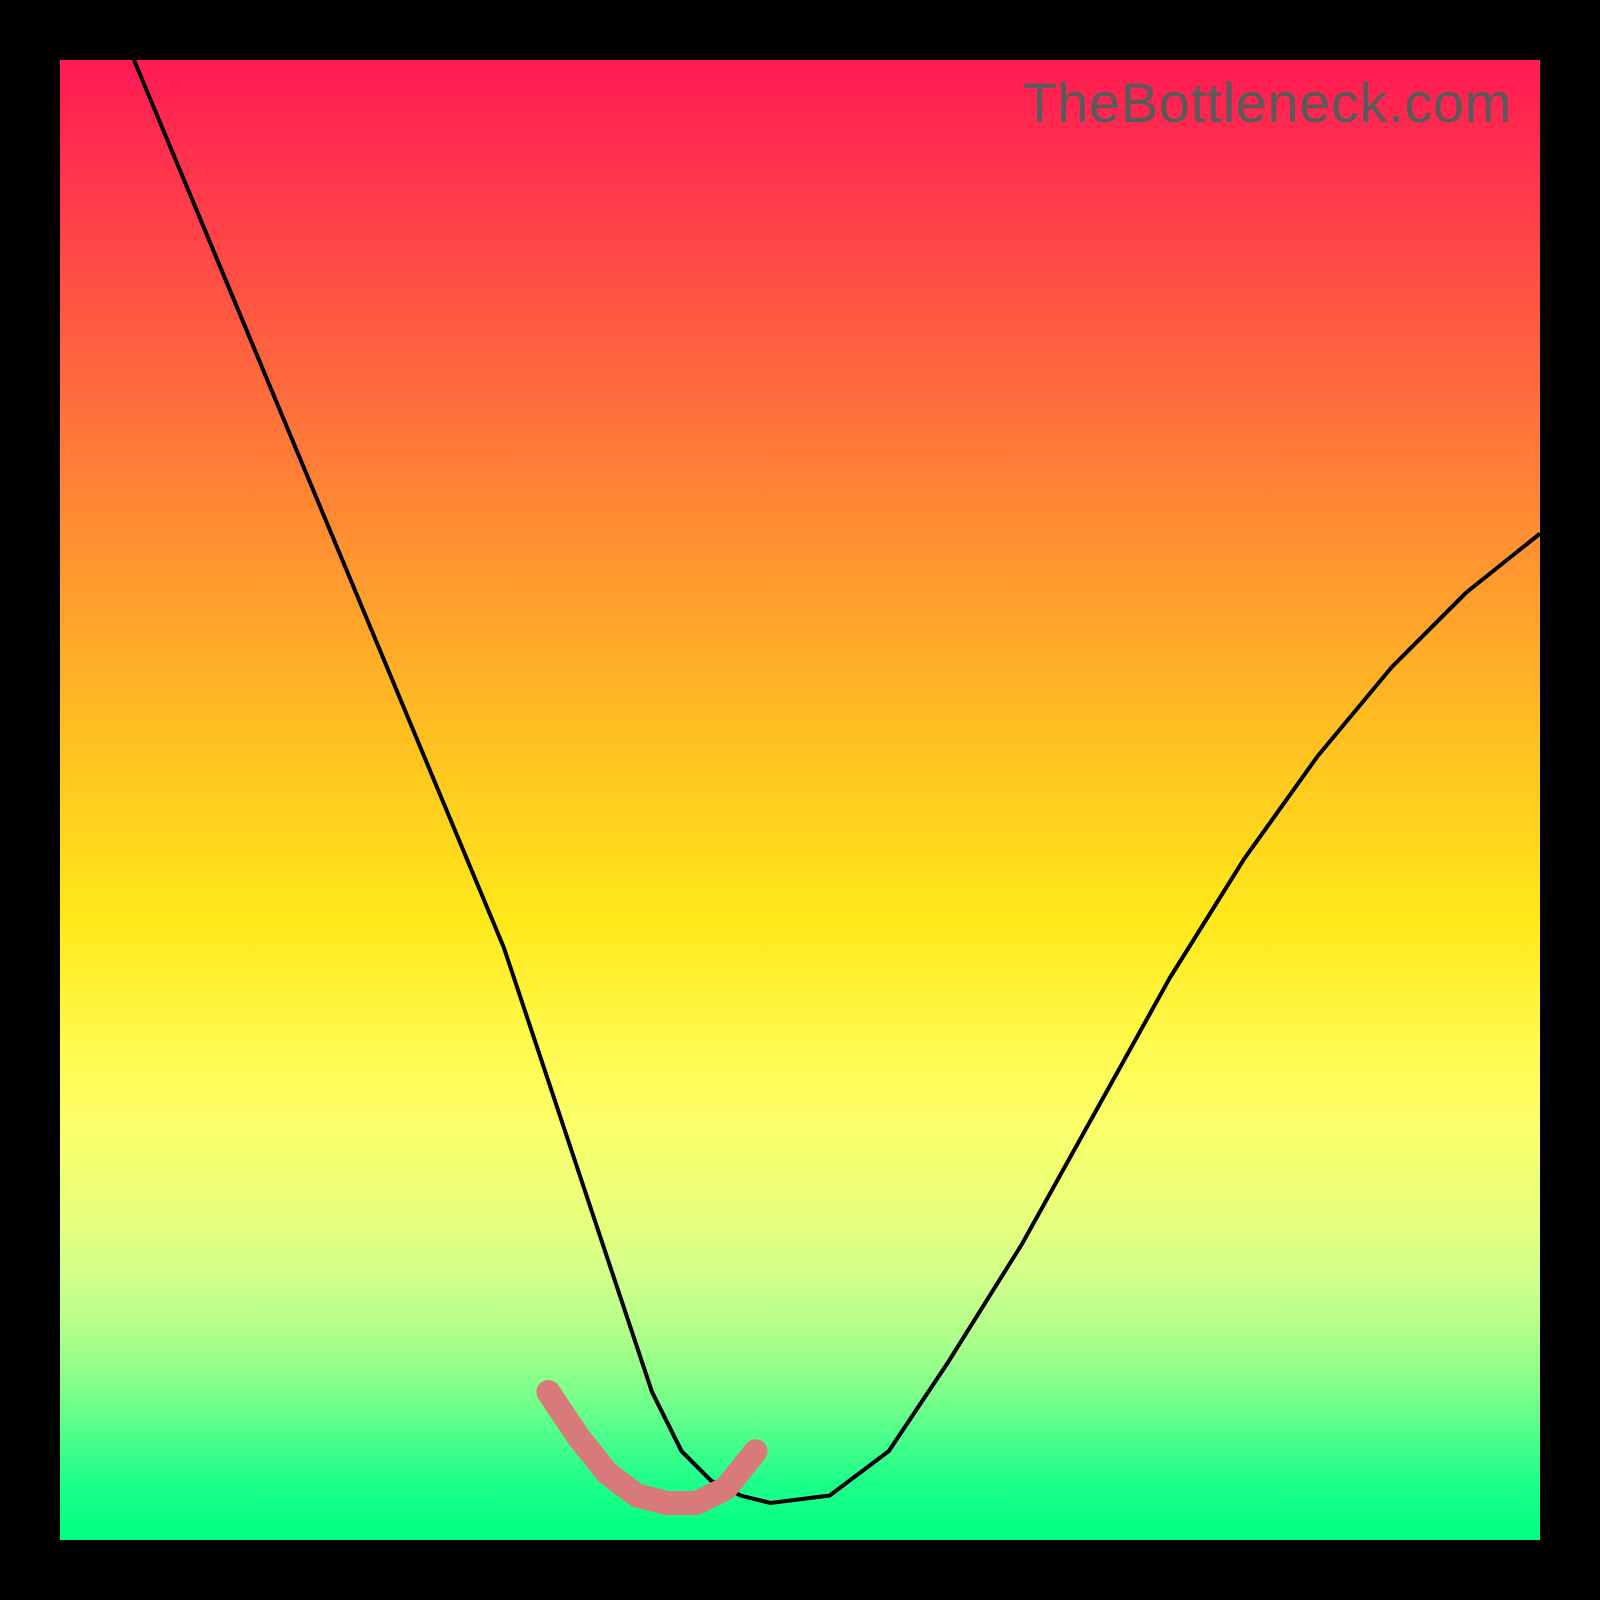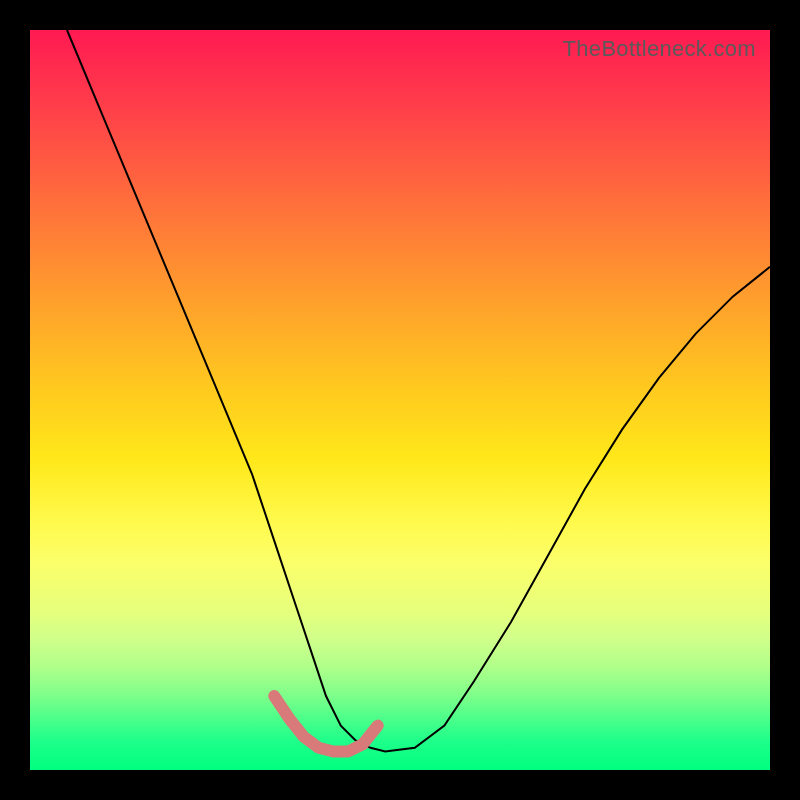--- a/index.html
+++ b/index.html
@@ -39,21 +39,21 @@
       #4cff8a 93%,
       #1fff8a 96%,
       #00ff7f 100%
     );
   }
   .watermark {
     position: absolute;
     top: 6px;
     right: 14px;
     color: #5a5a5a;
-    font-size: 22px;
+    font-size: 28px;
     font-weight: 500;
     letter-spacing: 0.3px;
     user-select: none;
   }
   svg.curves {
     position: absolute;
     left: 0;
     top: 0;
     width: 740px;
     height: 740px;

